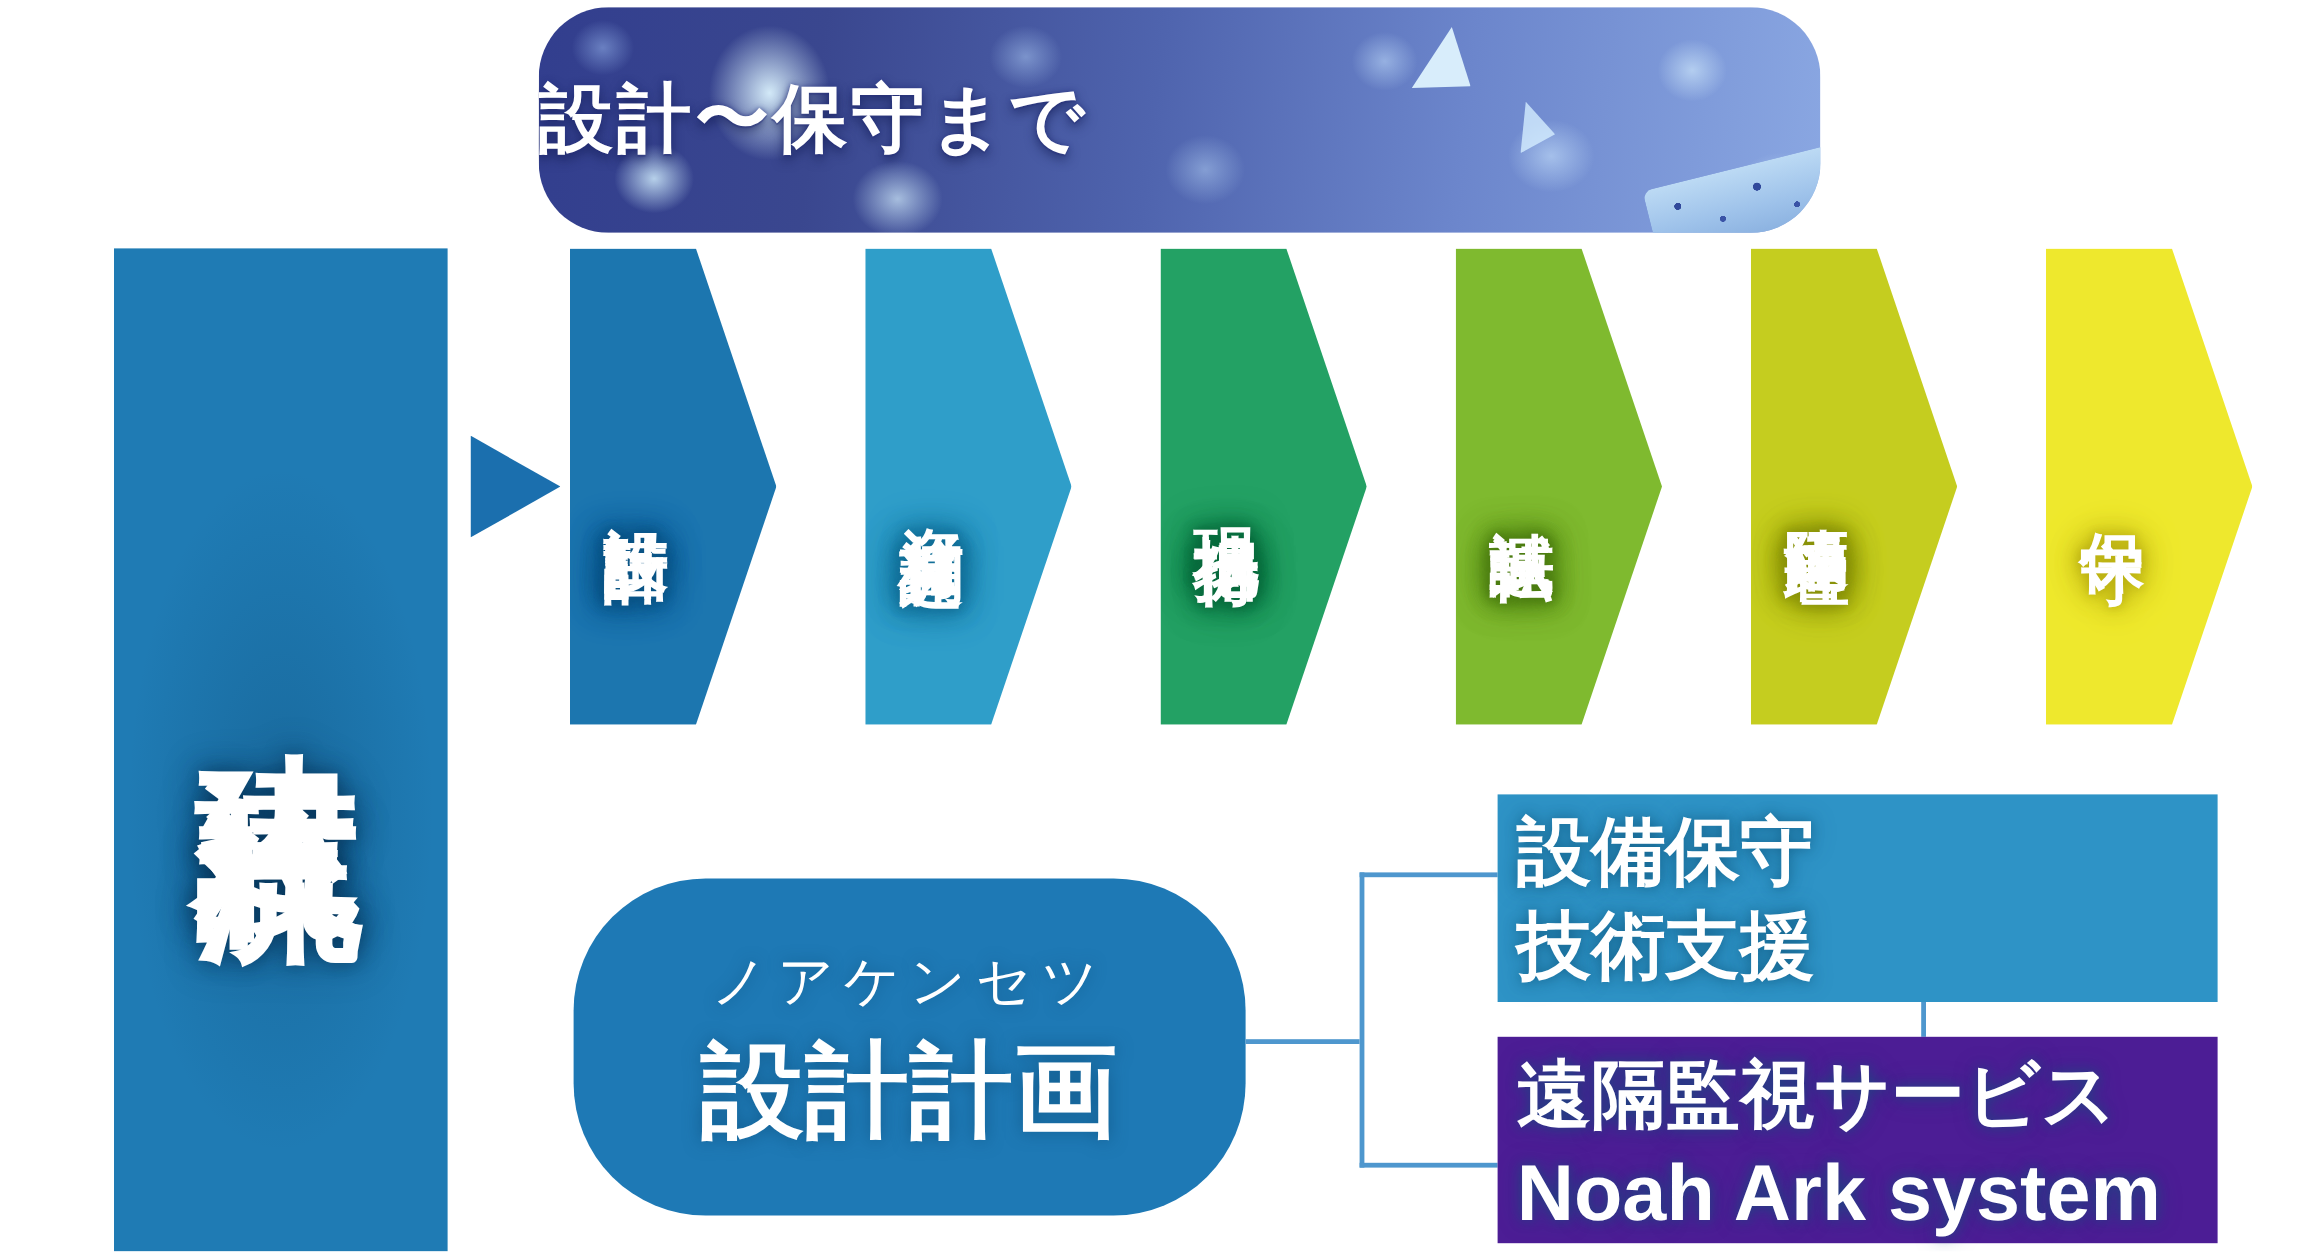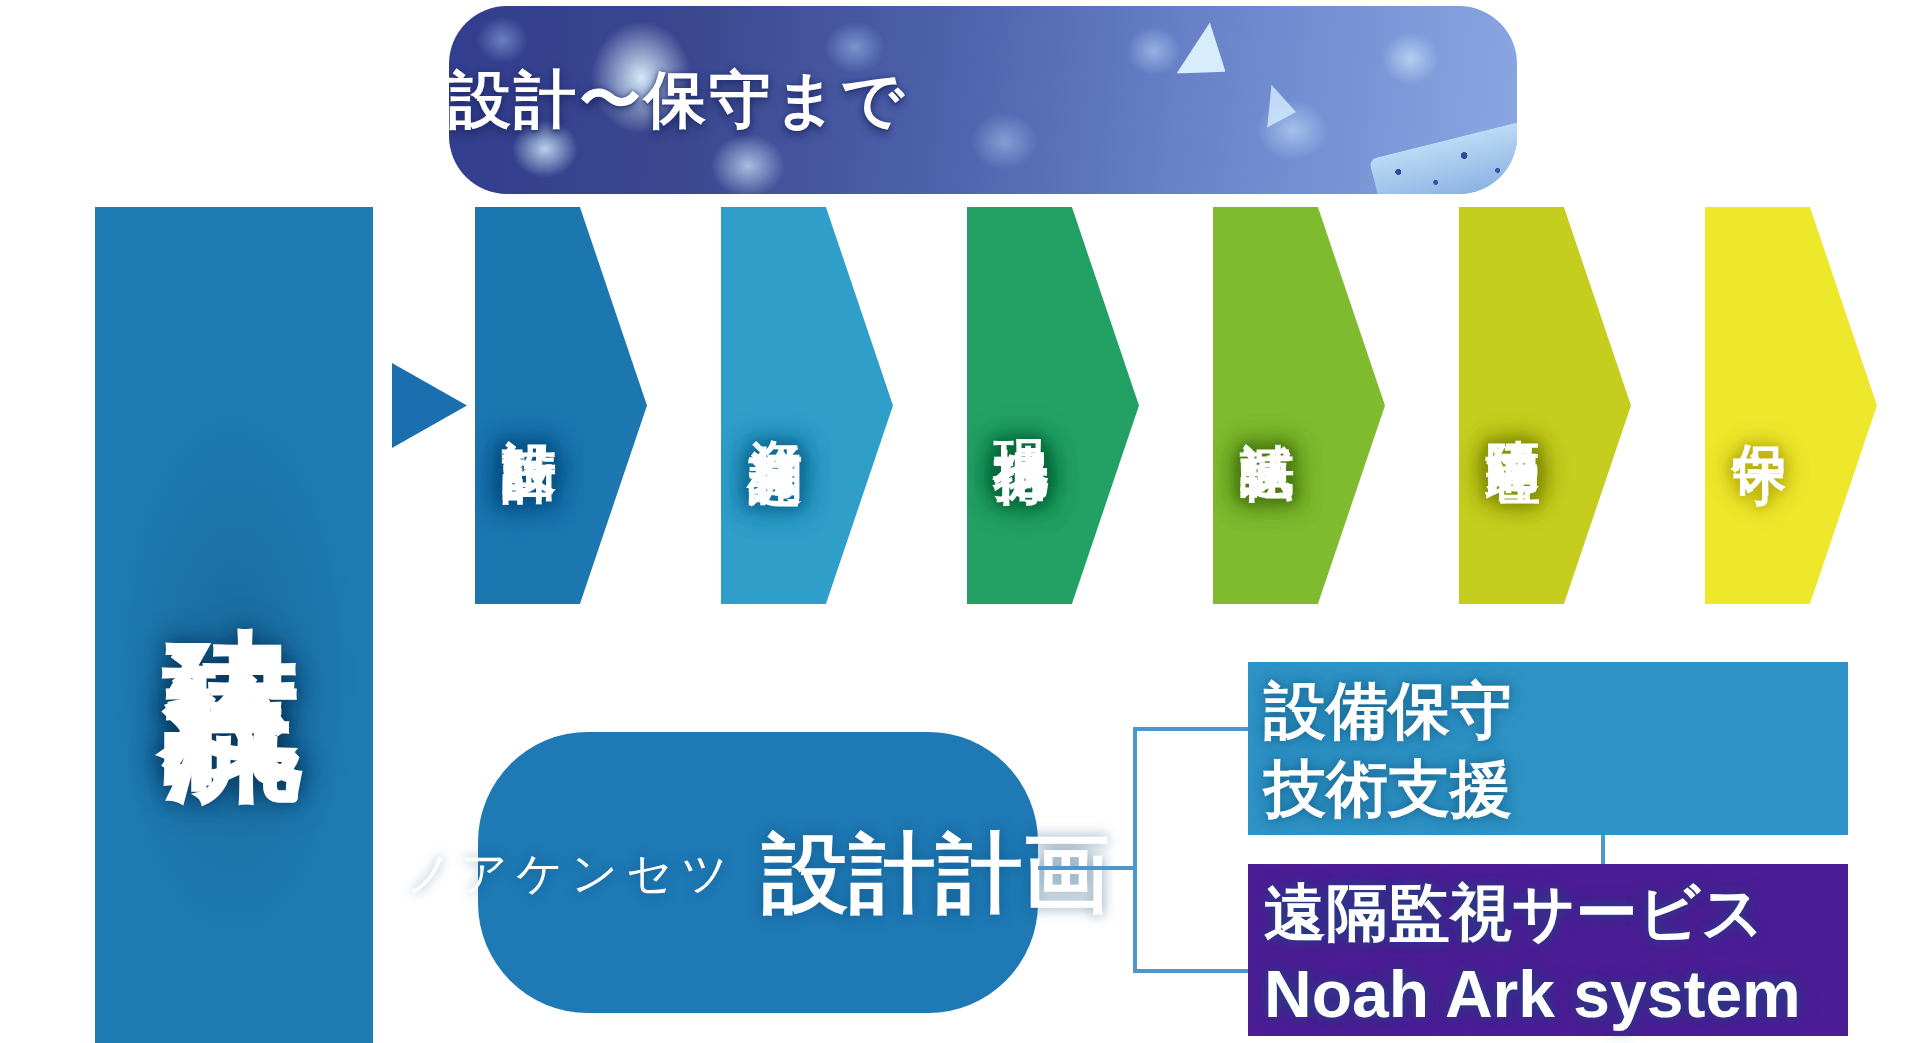--- a/index.html
+++ b/index.html
@@ -79,21 +79,21 @@
   }
   .step .v-label{
     writing-mode:vertical-rl;text-orientation:upright;
     color:#ffffff;font-size:54px;font-weight:800;letter-spacing:5px;line-height:1;
     white-space:nowrap;
   }
 
   
   .pill{
     position:absolute;left:478px;top:732px;width:560px;height:281px;border-radius:110px;
-    display:flex;flex-direction:row;align-items:center;justify-content:center;gap:26px;
+    display:flex;flex-direction:column;align-items:center;justify-content:center;gap:26px;
   }
   .pill .furigana{
     color:#ffffff;font-size:46px;font-weight:400;letter-spacing:8px;line-height:1;white-space:nowrap;
     text-shadow:0 0 12px rgba(10,70,110,.5);
   }
   .pill .name{
     color:#ffffff;font-size:86px;font-weight:900;letter-spacing:1px;line-height:1;white-space:nowrap;
     text-shadow:0 0 14px rgba(10,70,110,.55);
   }
 

